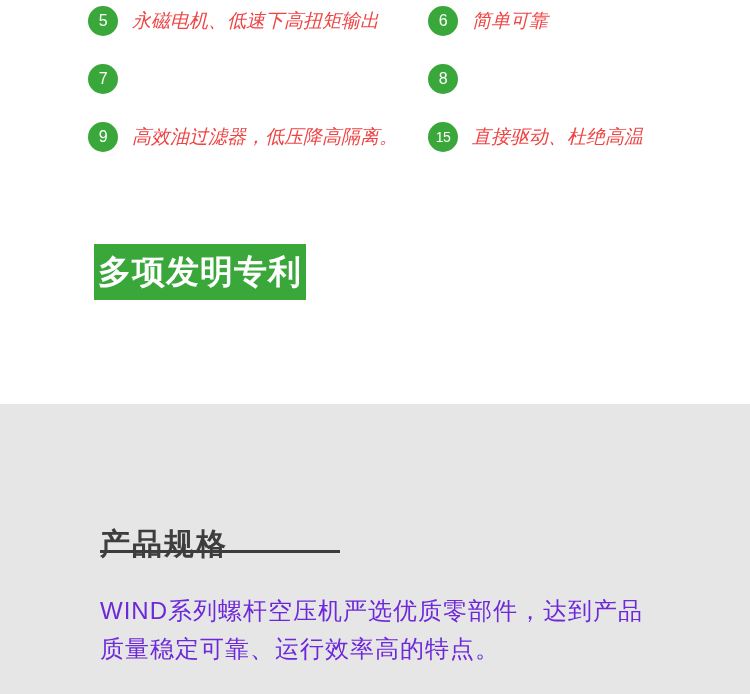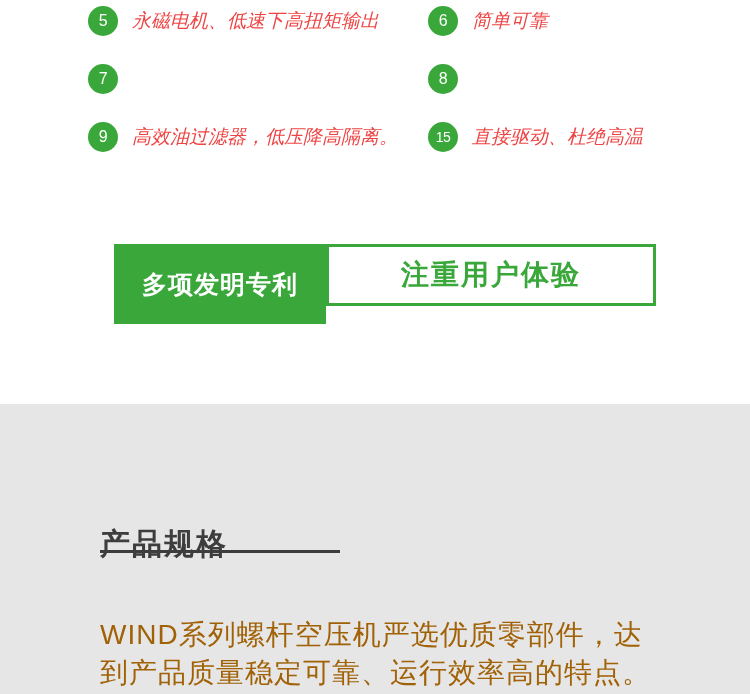--- a/index.html
+++ b/index.html
@@ -71,30 +71,29 @@
 
   
   .tags {
     position: absolute;
     left: 94px;
     top: 244px;
     display: flex;
   }
   .tag-solid {
     width: 212px;
-    height: 80px;
+    height: 56px;
     background: #3aa73a;
     color: #ffffff;
-    font-size: 25px;
+    font-size: 33px;
     font-weight: bold;
     display: flex;
     align-items: center;
     justify-content: center;
     letter-spacing: 1px;
-    margin-left: 20px;
   }
   .tag-outline {
     width: 330px;
     height: 62px;
     border: 3px solid #3aa73a;
     box-sizing: border-box;
     background: #ffffff;
     color: #3aa73a;
     font-size: 28px;
     font-weight: bold;
@@ -127,25 +126,25 @@
     position: absolute;
     left: 100px;
     top: 146px;
     width: 240px;
     height: 3px;
     background: #3d3d3d;
   }
   .spec-body {
     position: absolute;
     left: 100px;
-    top: 184px;
+    top: 164px;
     width: 560px;
-    font-size: 28px;
+    font-size: 24px;
     line-height: 38px;
-    color: #a16207;
+    color: #6d28d9;
     letter-spacing: 1px;
   }
 </style>
 </head>
 <body>
 
 <div class="page">
 
   <section class="features">
     <div class="feature-grid">
@@ -178,21 +177,20 @@
         <div class="feature-cell col2">
           <span class="badge wide">15</span>
           <span class="feature-text">直接驱动、杜绝高温</span>
         </div>
       </div>
 
     </div>
 
     <div class="tags">
       <div class="tag-solid">多项发明专利</div>
-      <div class="tag-outline">注重用户体验</div>
     </div>
   </section>
 
   <section class="spec">
     <h2 class="spec-title">产品规格</h2>
     <div class="spec-rule"></div>
     <p class="spec-body">WIND系列螺杆空压机严选优质零部件，达到产品质量稳定可靠、运行效率高的特点。</p>
   </section>
 
 </div>

